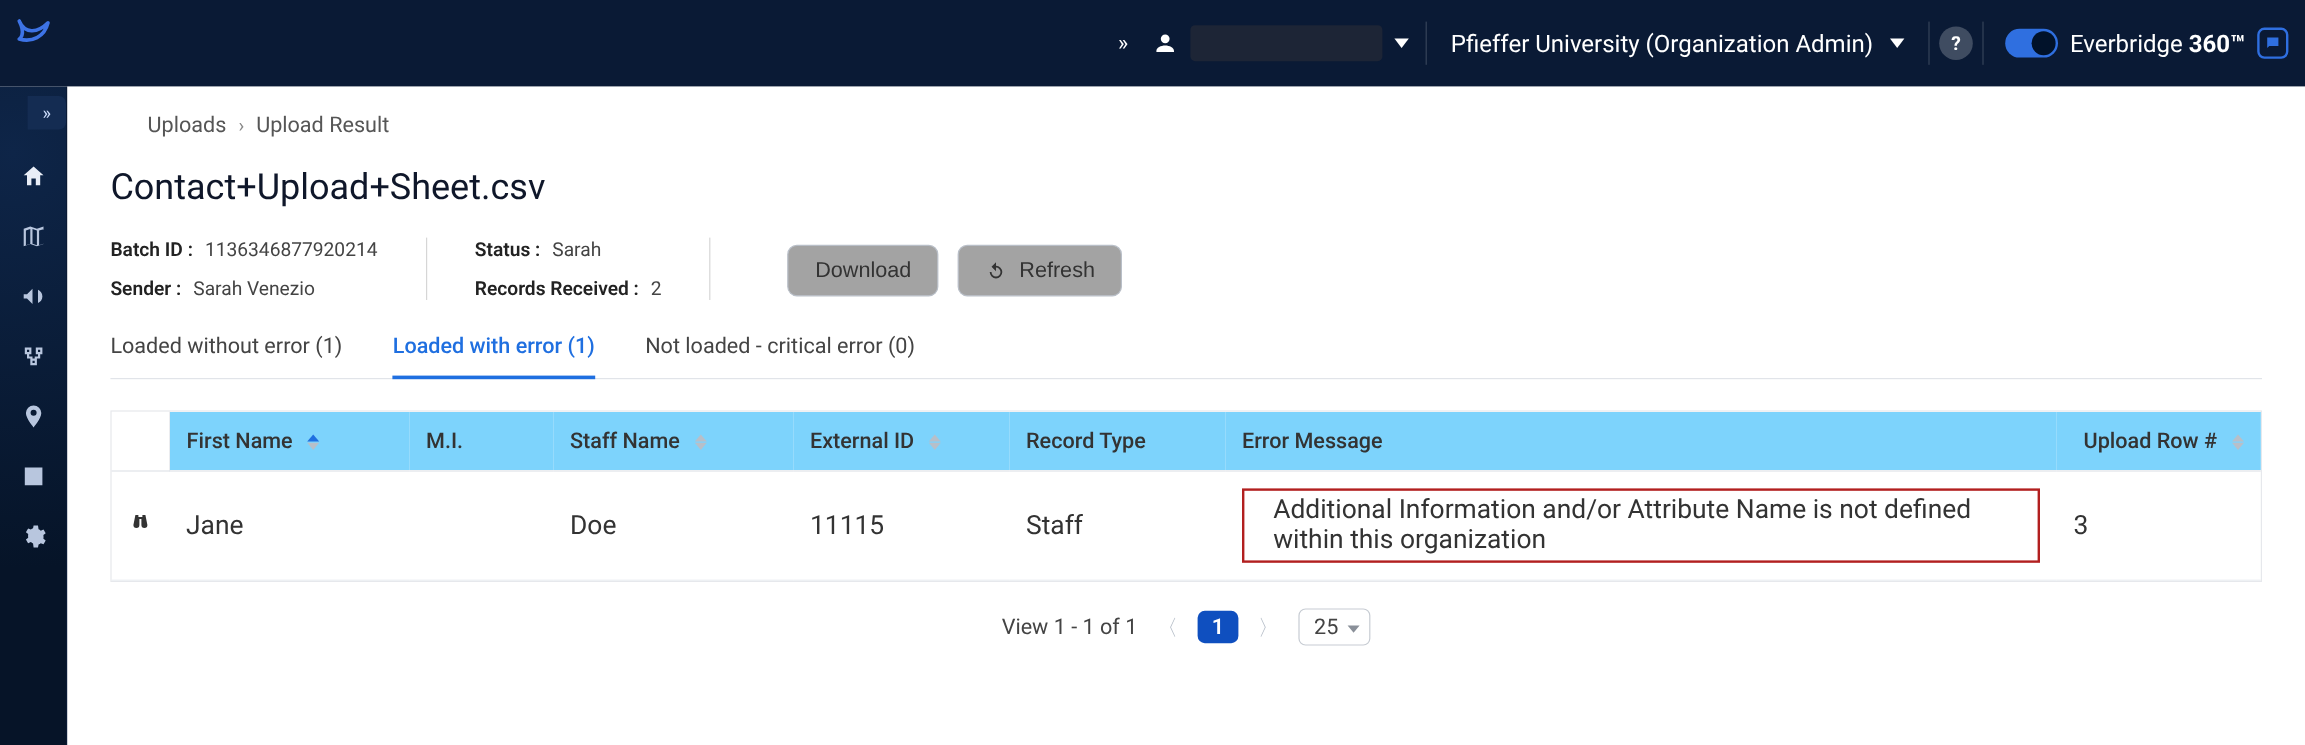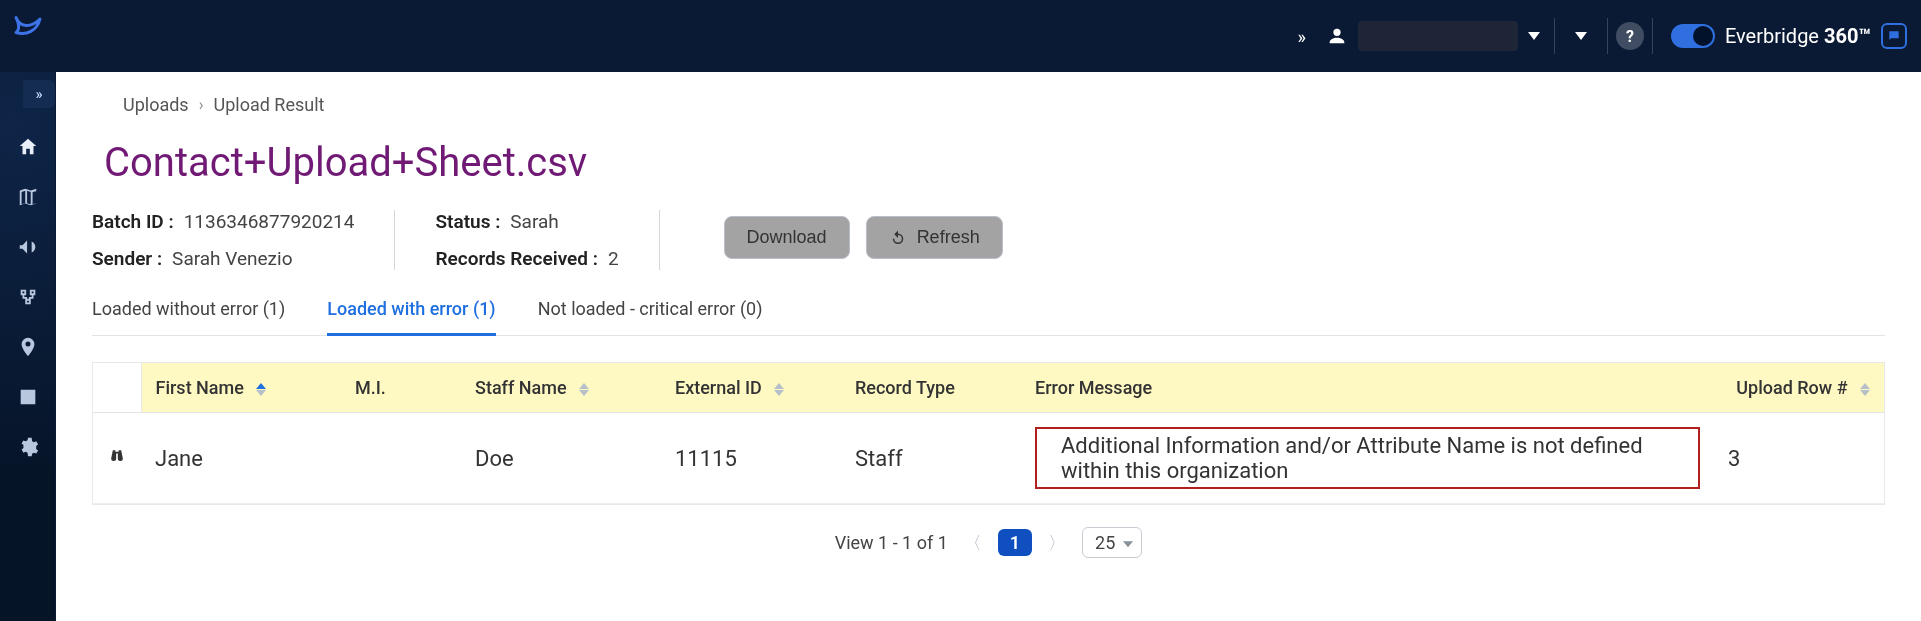--- a/index.html
+++ b/index.html
@@ -53,43 +53,43 @@
     display:flex; align-items:center; justify-content:center; margin-left:auto; margin-right:-0px;
     align-self: flex-end; position:relative; left:0;
   }
   .sb-icon { width: 22px; height: 22px; fill: #b8c6de; }
   .sb-icon.home { fill: #e9eef7; }
 
   .main { flex:1; padding: 22px 36px; overflow:auto; color:#333; }
 
   .breadcrumb { font-size: 18px; color:#565656; margin-bottom: 24px; display:flex; gap:10px; align-items:center;margin-left:31px; }
   .breadcrumb a { color:#555; text-decoration:none; }
-  .page-title { font-size: 40px; font-weight: 400; color:#701a75; margin-bottom: 24px; margin-left: 12px; }
+  .page-title { font-size: 30px; font-weight: 400; color:#0f172a; margin-bottom: 24px; }
 
   .meta-row { display:flex; align-items:flex-start; gap:40px; margin-bottom: 28px; }
   .meta-col { display:flex; flex-direction:column; gap:14px; }
-  .meta-pair { display:flex; gap:10px; font-size: 19px; color:#444; }
+  .meta-pair { display:flex; gap:10px; font-size: 16px; color:#444; }
   .meta-pair .label { font-weight: 600; color:#222; }
   .vsep { width:1px; background:#d6d6d6; align-self: stretch; }
 
   .actions { display:flex; gap:16px; align-items:center; padding: 6px 0 0 24px; }
   .btn {
     border: 1px solid #b9bfc8; background:#a3a3a3; color:#333; font-size:18px; border-radius:8px;
     padding: 10px 22px; cursor:pointer; display:inline-flex; align-items:center; gap:10px;
   }
   .refresh-icon { width:18px; height:18px; }
 
   .tabs { display:flex; gap:42px; border-bottom: 1px solid #e1e4e9; margin-bottom: 0; }
   .tab { padding: 0 0 14px 0; font-size: 18px; color:#444; cursor:pointer; }
   .tab.active { color:#1f6fe0; border-bottom: 3px solid #1f6fe0; margin-bottom:-1px; font-weight:500; }
 
   .table-wrap { margin-top: 26px; border: 1px solid #e6e8ec; }
   table { width:100%; border-collapse: collapse; }
   thead th {
-    background:#fef9c3; font-weight:500; color:#333; text-align:left; font-size:18px;
+    background:#7dd3fc; font-weight:500; color:#333; text-align:left; font-size:18px;
     padding: 14px 14px; border-bottom:1px solid #dfe3e8; position:relative;
   }
   thead th.icon-col { width:48px; background:#fff; border-right:1px solid #e6e8ec; }
   tbody td { padding: 14px 14px; font-size: 22px; border-bottom:1px solid #eceef2; }
   .sort-caret {
     display:inline-flex; flex-direction:column; gap:1px; margin-left:8px; vertical-align:middle;
   }
   .sort-caret .up, .sort-caret .down {
     width:0; height:0; border-left:5px solid transparent; border-right:5px solid transparent;
   }
@@ -124,20 +124,21 @@
       <span class="tb-chevrons">»</span>
       <div class="tb-user">
         <svg class="person-icon" viewBox="0 0 24 24">
             <path fill="#fff" d="M12 12a4 4 0 1 0-4-4 4 4 0 0 0 4 4zm0 2c-4 0-8 2-8 5v1h16v-1c0-3-4-5-8-5z"></path>
           </svg>
         <span class="redact"></span>
         <span class="caret-down"></span>
       </div>
       <span class="topbar-sep"></span>
       <div class="tb-org">
+        <span>Pfieffer University (Organization Admin)</span>
         <span class="caret-down"></span>
       </div>
       <span class="topbar-sep"></span>
       <span class="tb-icon-btn tb-help">?</span>
       <span class="topbar-sep"></span>
       <div class="tb-brand">
         <span class="tb-switch"></span>
         <span>
           <span>Everbridge</span>
           <span class="brand-strong">360™</span>

